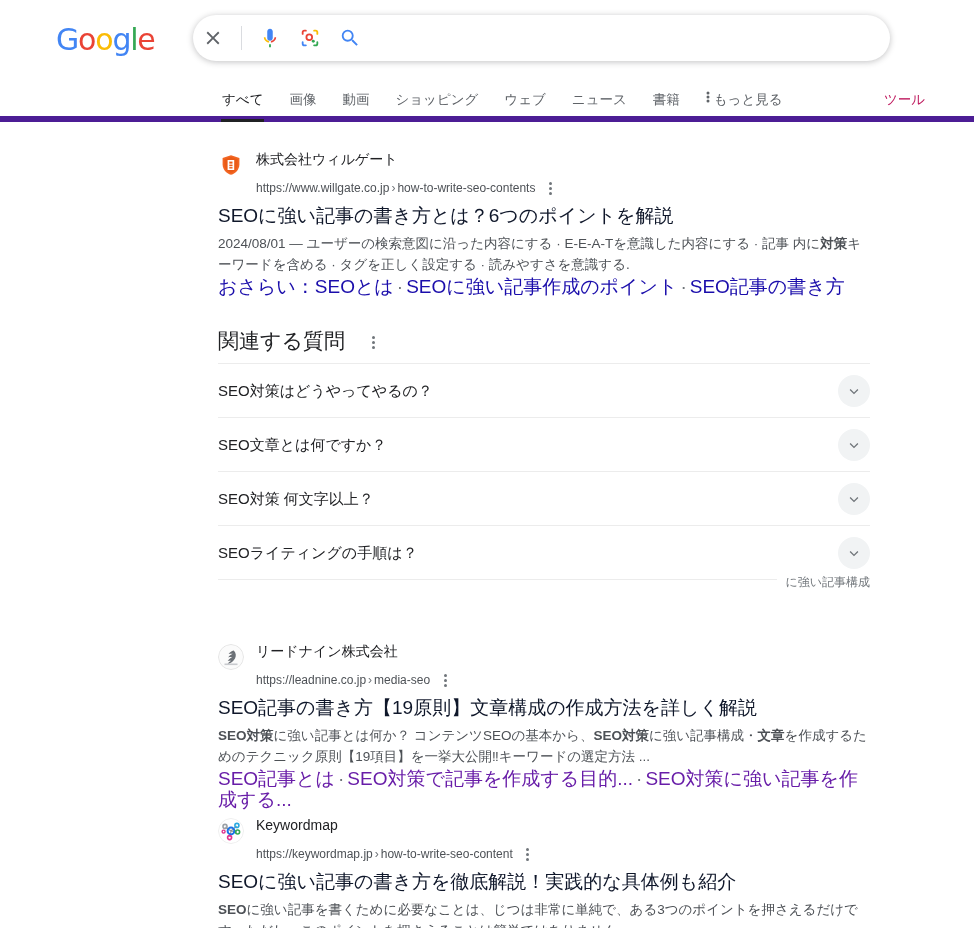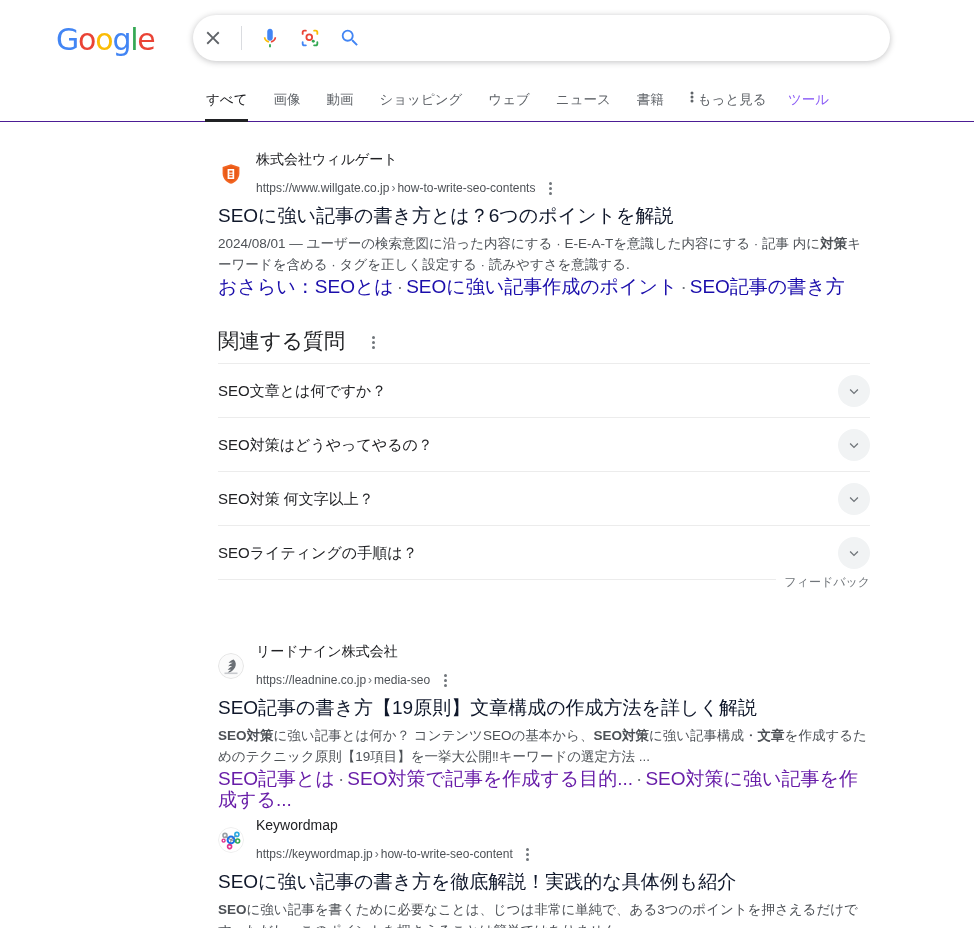--- a/index.html
+++ b/index.html
@@ -13,21 +13,21 @@
     font-family: "Liberation Sans", "DejaVu Sans", sans-serif;
     color: #202124;
     overflow: hidden;
     position: relative;
   }
 
   
   .header {
     position: relative;
     height: 122px;
-    border-bottom: 1px solid #4c1d95;
+    border-bottom: 6px solid #4c1d95;
     box-sizing: border-box;
   }
 
   .logo {
     position: absolute;
     left: 56px;
     top: 24px;
     font-family: "DejaVu Sans", sans-serif;
     font-size: 30px;
     letter-spacing: -1.2px;
@@ -95,21 +95,21 @@
   
   .nav {
     position: absolute;
     left: 0;
     top: 82px;
     width: 974px;
     height: 40px;
   }
   .tabs {
     position: absolute;
-    left: 206px;
+    left: 222px;
     top: 0;
     display: flex;
     align-items: flex-start;
     height: 40px;
   }
   .tab {
     font-size: 13.5px;
     color: #5f6368;
     padding: 0 0 0 0;
     margin-right: 26px;
@@ -131,43 +131,43 @@
     height: 3px;
     background: #202124;
   }
   .tab .dots-inline {
     display: inline-block;
     vertical-align: middle;
     margin-right: 4px;
   }
   .tools {
     position: absolute;
-    left: 788px;
+    left: 884px;
     top: 0;
     font-size: 13.5px;
-    color: #8b5cf6;
+    color: #be185d;
     line-height: 36px;
     cursor: pointer;
   }
 
   
   .results {
     position: absolute;
     left: 0;
     top: 122px;
     width: 974px;
   }
   .result {
     position: absolute;
     left: 218px;
     width: 652px;
   }
   .res-head {
     display: flex;
-    align-items: center;
+    align-items: flex-start;
   }
   .favicon {
     width: 26px;
     height: 26px;
     border-radius: 50%;
     flex: 0 0 26px;
     margin-right: 12px;
     margin-top: 2px;
     overflow: hidden;
     background: #fff;
@@ -410,29 +410,29 @@
     <div class="paa-head">
       <span>関連する質問</span>
       <div class="kebab">
           <i></i>
           <i></i>
           <i></i>
         </div>
     </div>
     <div class="paa-list">
       <div class="paa-item">
-        <span class="paa-q">SEO文章とは何ですか？</span>
+        <span class="paa-q">SEO対策はどうやってやるの？</span>
         <span class="chev">
           <svg width="18" height="18" viewBox="0 0 24 24" aria-hidden="true">
               <path d="M7.4 9.3 12 13.9l4.6-4.6 1.2 1.2L12 16.3 6.2 10.5z" fill="#70757a"></path>
             </svg>
         </span>
       </div>
       <div class="paa-item">
-        <span class="paa-q">SEO対策はどうやってやるの？</span>
+        <span class="paa-q">SEO文章とは何ですか？</span>
         <span class="chev">
           <svg width="18" height="18" viewBox="0 0 24 24" aria-hidden="true">
               <path d="M7.4 9.3 12 13.9l4.6-4.6 1.2 1.2L12 16.3 6.2 10.5z" fill="#70757a"></path>
             </svg>
         </span>
       </div>
       <div class="paa-item">
         <span class="paa-q">SEO対策 何文字以上？</span>
         <span class="chev">
           <svg width="18" height="18" viewBox="0 0 24 24" aria-hidden="true">
@@ -443,21 +443,21 @@
       <div class="paa-item">
         <span class="paa-q">SEOライティングの手順は？</span>
         <span class="chev">
           <svg width="18" height="18" viewBox="0 0 24 24" aria-hidden="true">
               <path d="M7.4 9.3 12 13.9l4.6-4.6 1.2 1.2L12 16.3 6.2 10.5z" fill="#70757a"></path>
             </svg>
         </span>
       </div>
     </div>
     <div class="paa-foot">
-      <span class="feedback">フィードバック</span>
+      <span class="feedback">に強い記事構成</span>
     </div>
   </div>
 
   <div class="result" style="top:520px;">
     <div class="res-head">
       <span class="favicon">
         <svg width="26" height="26" viewBox="0 0 26 26" aria-hidden="true">
           <circle cx="13" cy="13" r="12.5" fill="#fbfbfb" stroke="#e4e4e4" stroke-width="1"></circle>
           <path d="M15.8 6.5c-2.4.6-4.4 2-5.2 3.6 1.4-.4 2.8-.5 4.2-.3-1.9.9-3.6 2.1-4.6 3.6 1.3-.3 2.6-.4 3.8-.2-1.9 1-3.5 2.3-4.3 3.8 1.2-.3 2.4-.4 3.5-.2-1.7 1-3 2.1-3.6 3.3 3.3-1 6.1-3 7.4-5.6 1.3-2.6 1.2-5.6-1.2-8z" fill="#6b7076"></path>
           <rect x="6.5" y="19.5" width="13" height="1.6" fill="#c8cace"></rect>

